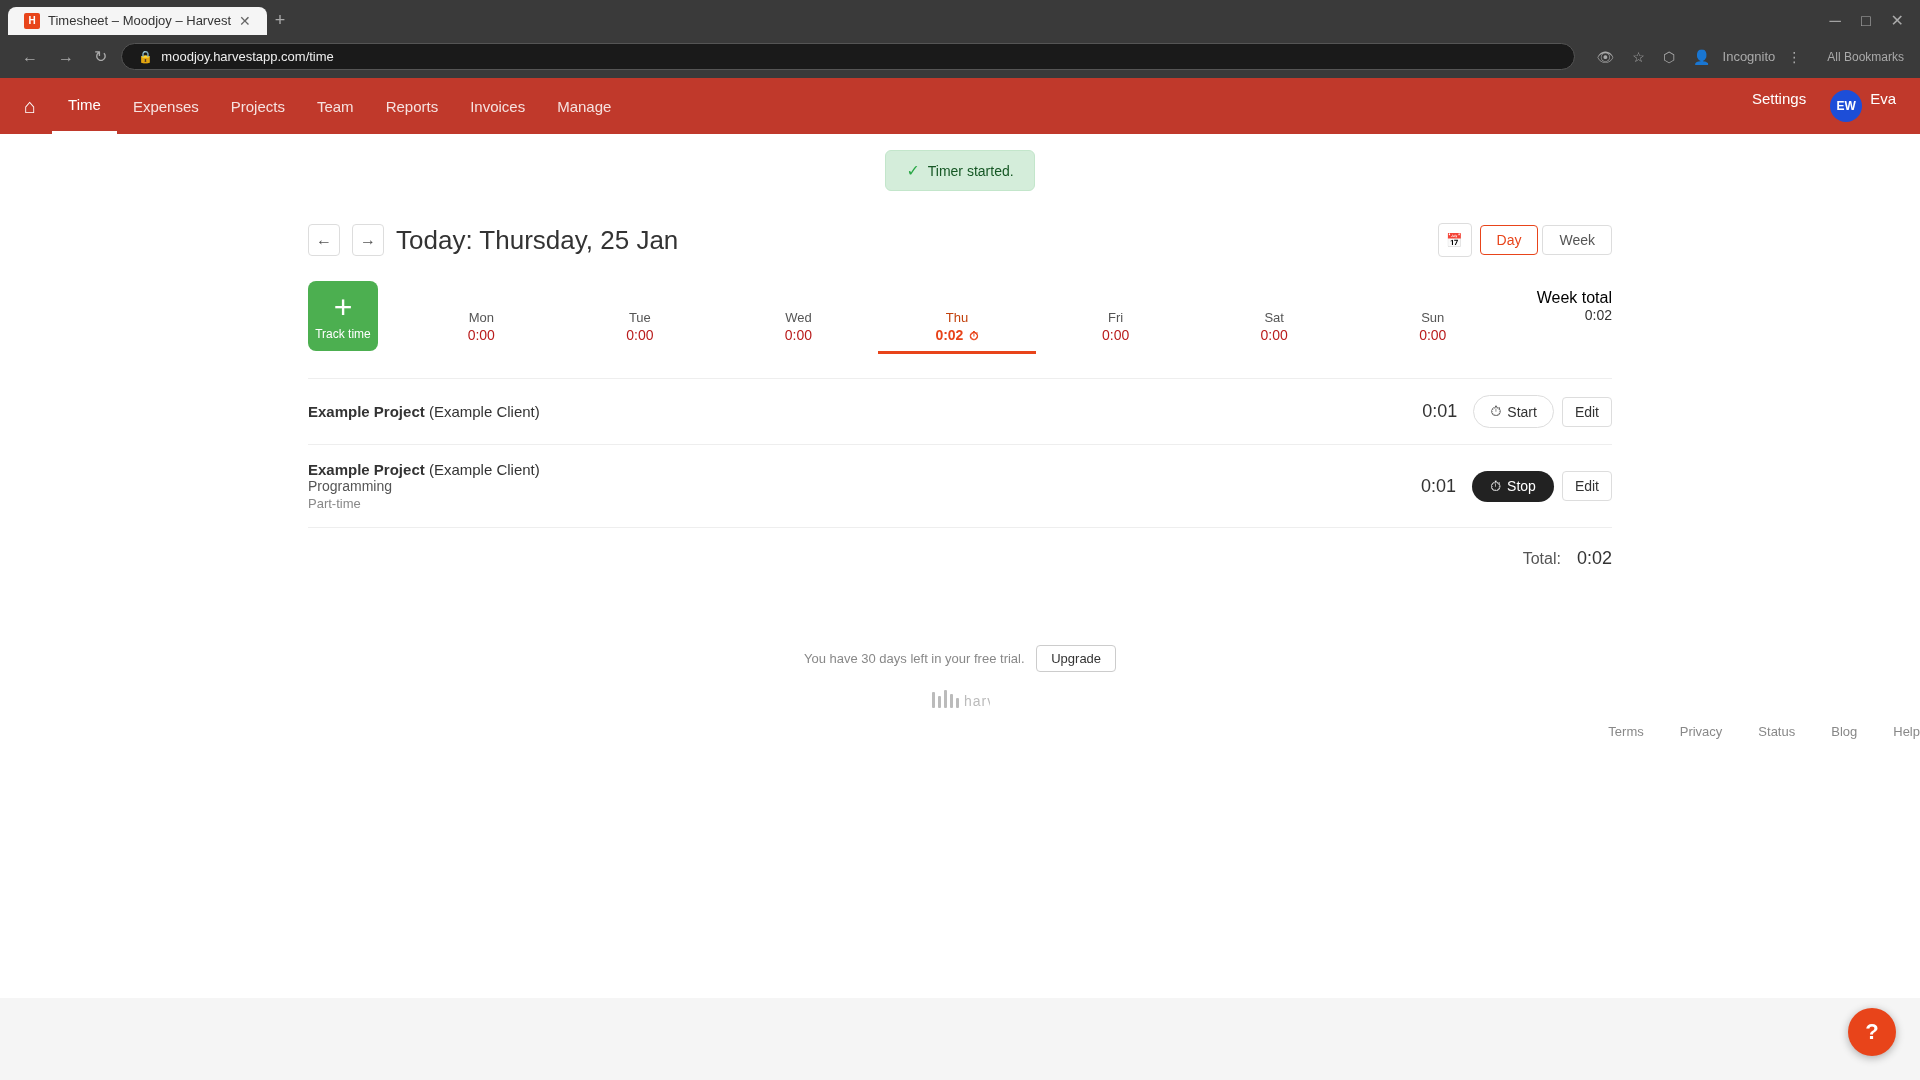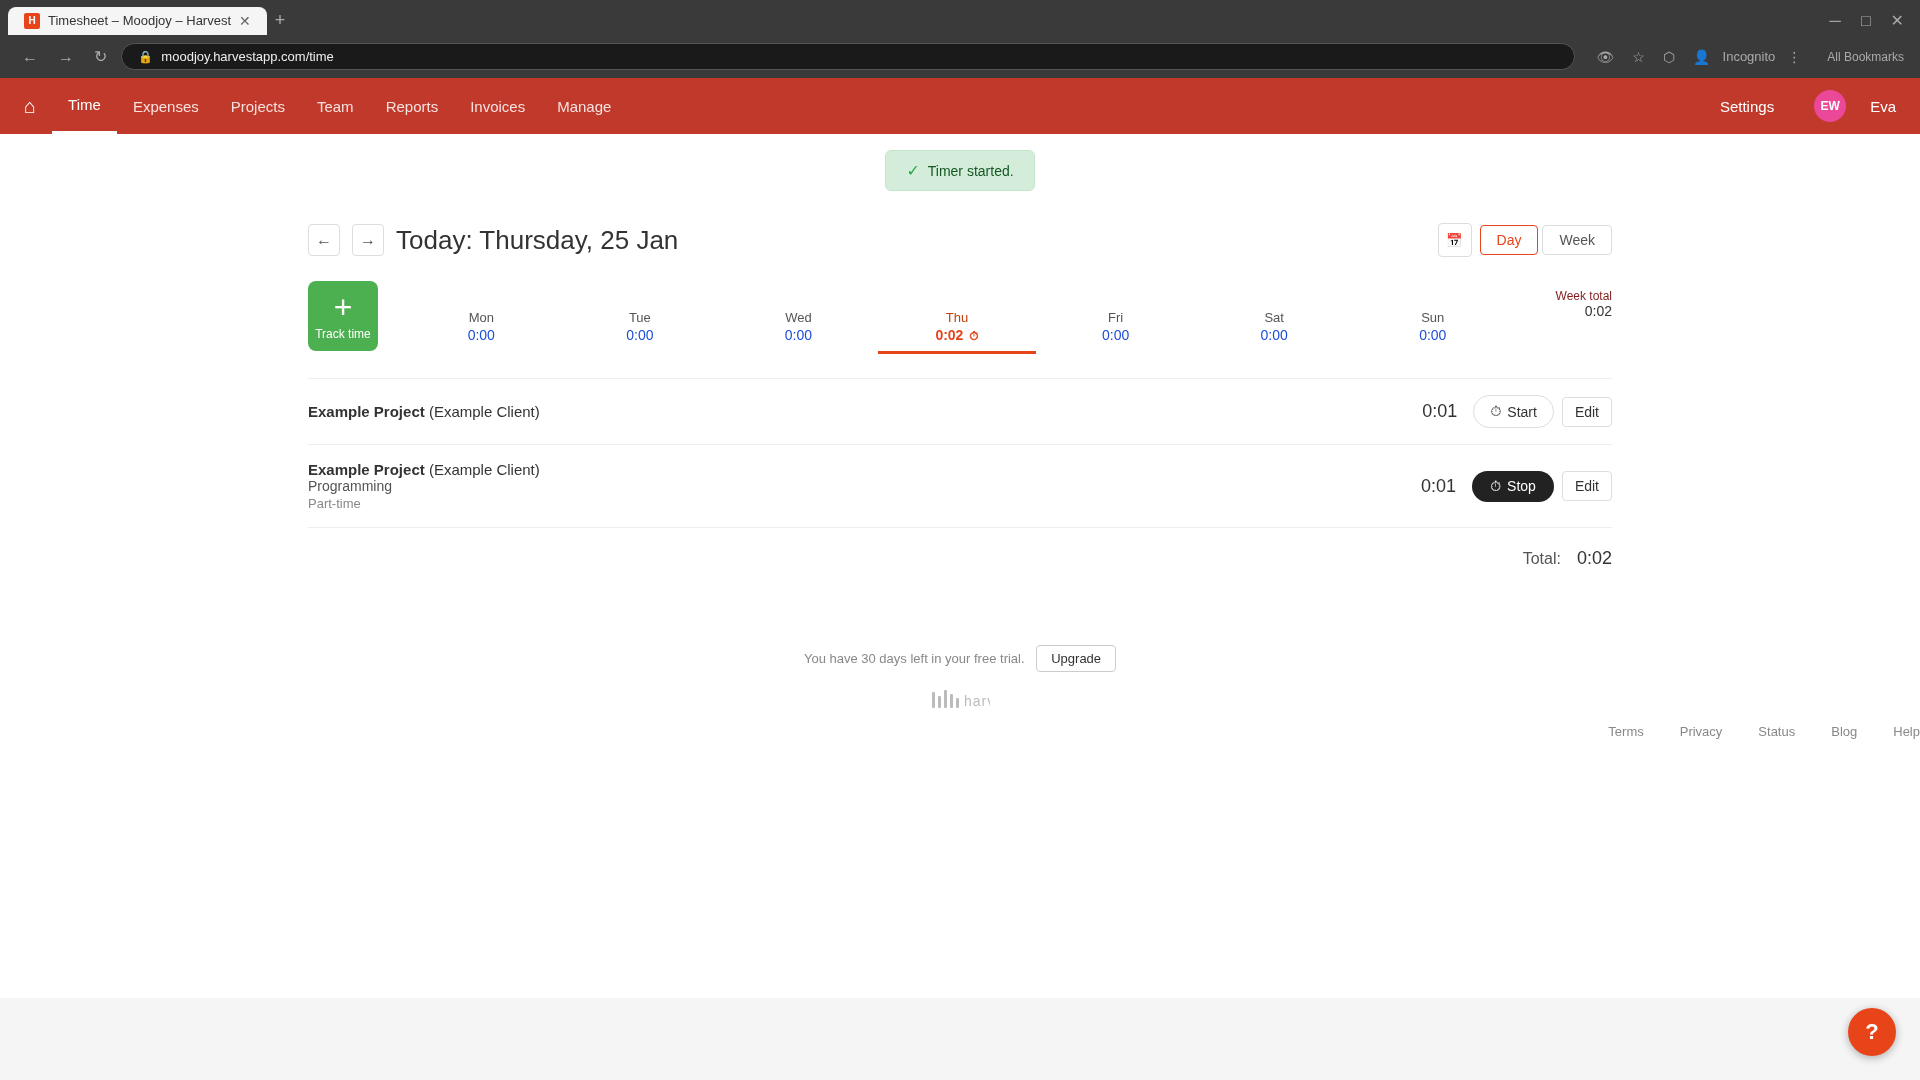--- a/index.html
+++ b/index.html
@@ -21,23 +21,23 @@
     .win-btn { background: none; border: none; color: #aaa; font-size: 16px; cursor: pointer; padding: 2px 8px; }
 
     
     .app { background: white; min-height: 920px; }
 
     
     .top-nav { background: #c0392b; display: flex; align-items: center; padding: 0 24px; height: 56px; }
     .nav-home-icon { color: white; font-size: 20px; margin-right: 16px; cursor: pointer; }
     .nav-item { color: rgba(255,255,255,0.85); padding: 0 16px; height: 56px; display: flex; align-items: center; font-size: 15px; cursor: pointer; text-decoration: none; }
     .nav-item.active { color: #ffffff; border-bottom: 3px solid white; font-weight: 500; }
-    .nav-right { margin-left: auto; display: flex; align-items: center; gap: 24px; }
+    .nav-right { margin-left: auto; display: flex; align-items: flex-start; gap: 8px; }
     .nav-settings { color: white; font-size: 15px; cursor: pointer; margin-right: 16px; }
-    .nav-avatar { background: #ec4899; color: white; width: 32px; height: 32px; border-radius: 50%; display: flex; align-items: center; justify-content: center; font-size: 12px; font-weight: bold; }
+    .nav-avatar { background: #1d4ed8; color: white; width: 32px; height: 32px; border-radius: 50%; display: flex; align-items: center; justify-content: center; font-size: 12px; font-weight: bold; }
     .nav-user { color: white; font-size: 15px; cursor: pointer; }
 
     
     .toast-wrapper { display: flex; justify-content: center; padding: 16px 0 8px; }
     .toast { background: #d4edda; border: 1px solid #c3e6cb; color: #155724; padding: 10px 20px; border-radius: 6px; display: flex; align-items: center; gap: 8px; font-size: 14px; }
     .toast-icon { color: #28a745; font-size: 16px; }
 
     
     .main-content { padding: 24px 48px; max-width: 1400px; margin: 0 auto; }
 
@@ -52,26 +52,26 @@
 
     
     .week-grid { display: flex; align-items: flex-start; gap: 0; margin-bottom: 24px; }
     .track-time-btn { background: #4caf50; color: white; width: 70px; height: 70px; border-radius: 8px; display: flex; flex-direction: column; align-items: center; justify-content: center; cursor: pointer; border: none; margin-right: 24px; flex-shrink: 0; }
     .track-time-plus { font-size: 32px; line-height: 1; }
     .track-time-label { font-size: 12px; margin-top: 4px; }
     .days-row { display: flex; flex: 1; gap: 0; margin-top: 21px; }
     .day-col { flex: 1; text-align: center; padding: 8px 4px; }
     .day-col.active { border-bottom: 3px solid #e8441a; }
     .day-name { font-size: 13px; color: #555; margin-bottom: 2px; }
-    .day-time { font-size: 14px; color: #1d4ed8; }
+    .day-time { font-size: 14px; color: #b91c1c; }
     .day-col.active .day-name { color: #c2410c; font-weight: 400; }
     .day-col.active .day-time { color: #e8441a; font-weight: 600; }
     .day-time-icon { font-size: 12px; color: #e8441a; margin-left: 2px; }
     .week-total-col { text-align: right; min-width: 100px; padding: 8px 0; }
-    .week-total-label { font-size: 12px; color: #7f1d1d; }
+    .week-total-label { font-size: 16px; color: #000000; }
     .week-total-time { font-size: 14px; color: #333; font-weight: 500; }
 
     
     .time-entries { border-top: 1px solid #eee; }
     .time-entry { display: flex; align-items: center; padding: 16px 0; border-bottom: 1px solid #eee; }
     .time-entry-info { flex: 1; }
     .time-entry-project { font-size: 15px; color: #333; }
     .time-entry-project strong { font-weight: 600; }
     .time-entry-task { font-size: 14px; color: #555; }
     .time-entry-note { font-size: 13px; color: #888; margin-top: 2px; }

